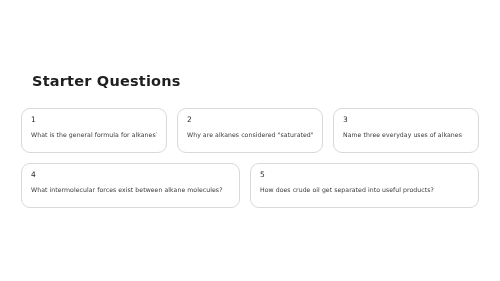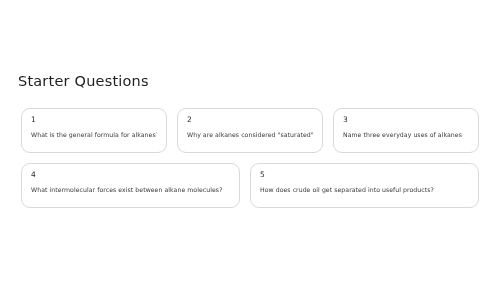--- a/index.html
+++ b/index.html
@@ -16,25 +16,25 @@
   }
   .slide {
     position: relative;
     width: 500px;
     height: 281px;
     background: #ffffff;
     box-sizing: border-box;
   }
   .page-title {
     position: absolute;
-    left: 18px;
+    left: 32px;
     top: 72px;
     font-family: "DejaVu Sans", sans-serif;
     font-size: 14.5px;
-    font-weight: 400;
+    font-weight: 700;
     letter-spacing: 0.2px;
     color: #1f1f1f;
     line-height: 1.25;
     white-space: nowrap;
   }
   .cards {
     position: absolute;
     left: 21px;
     top: 108px;
     width: 458px;

